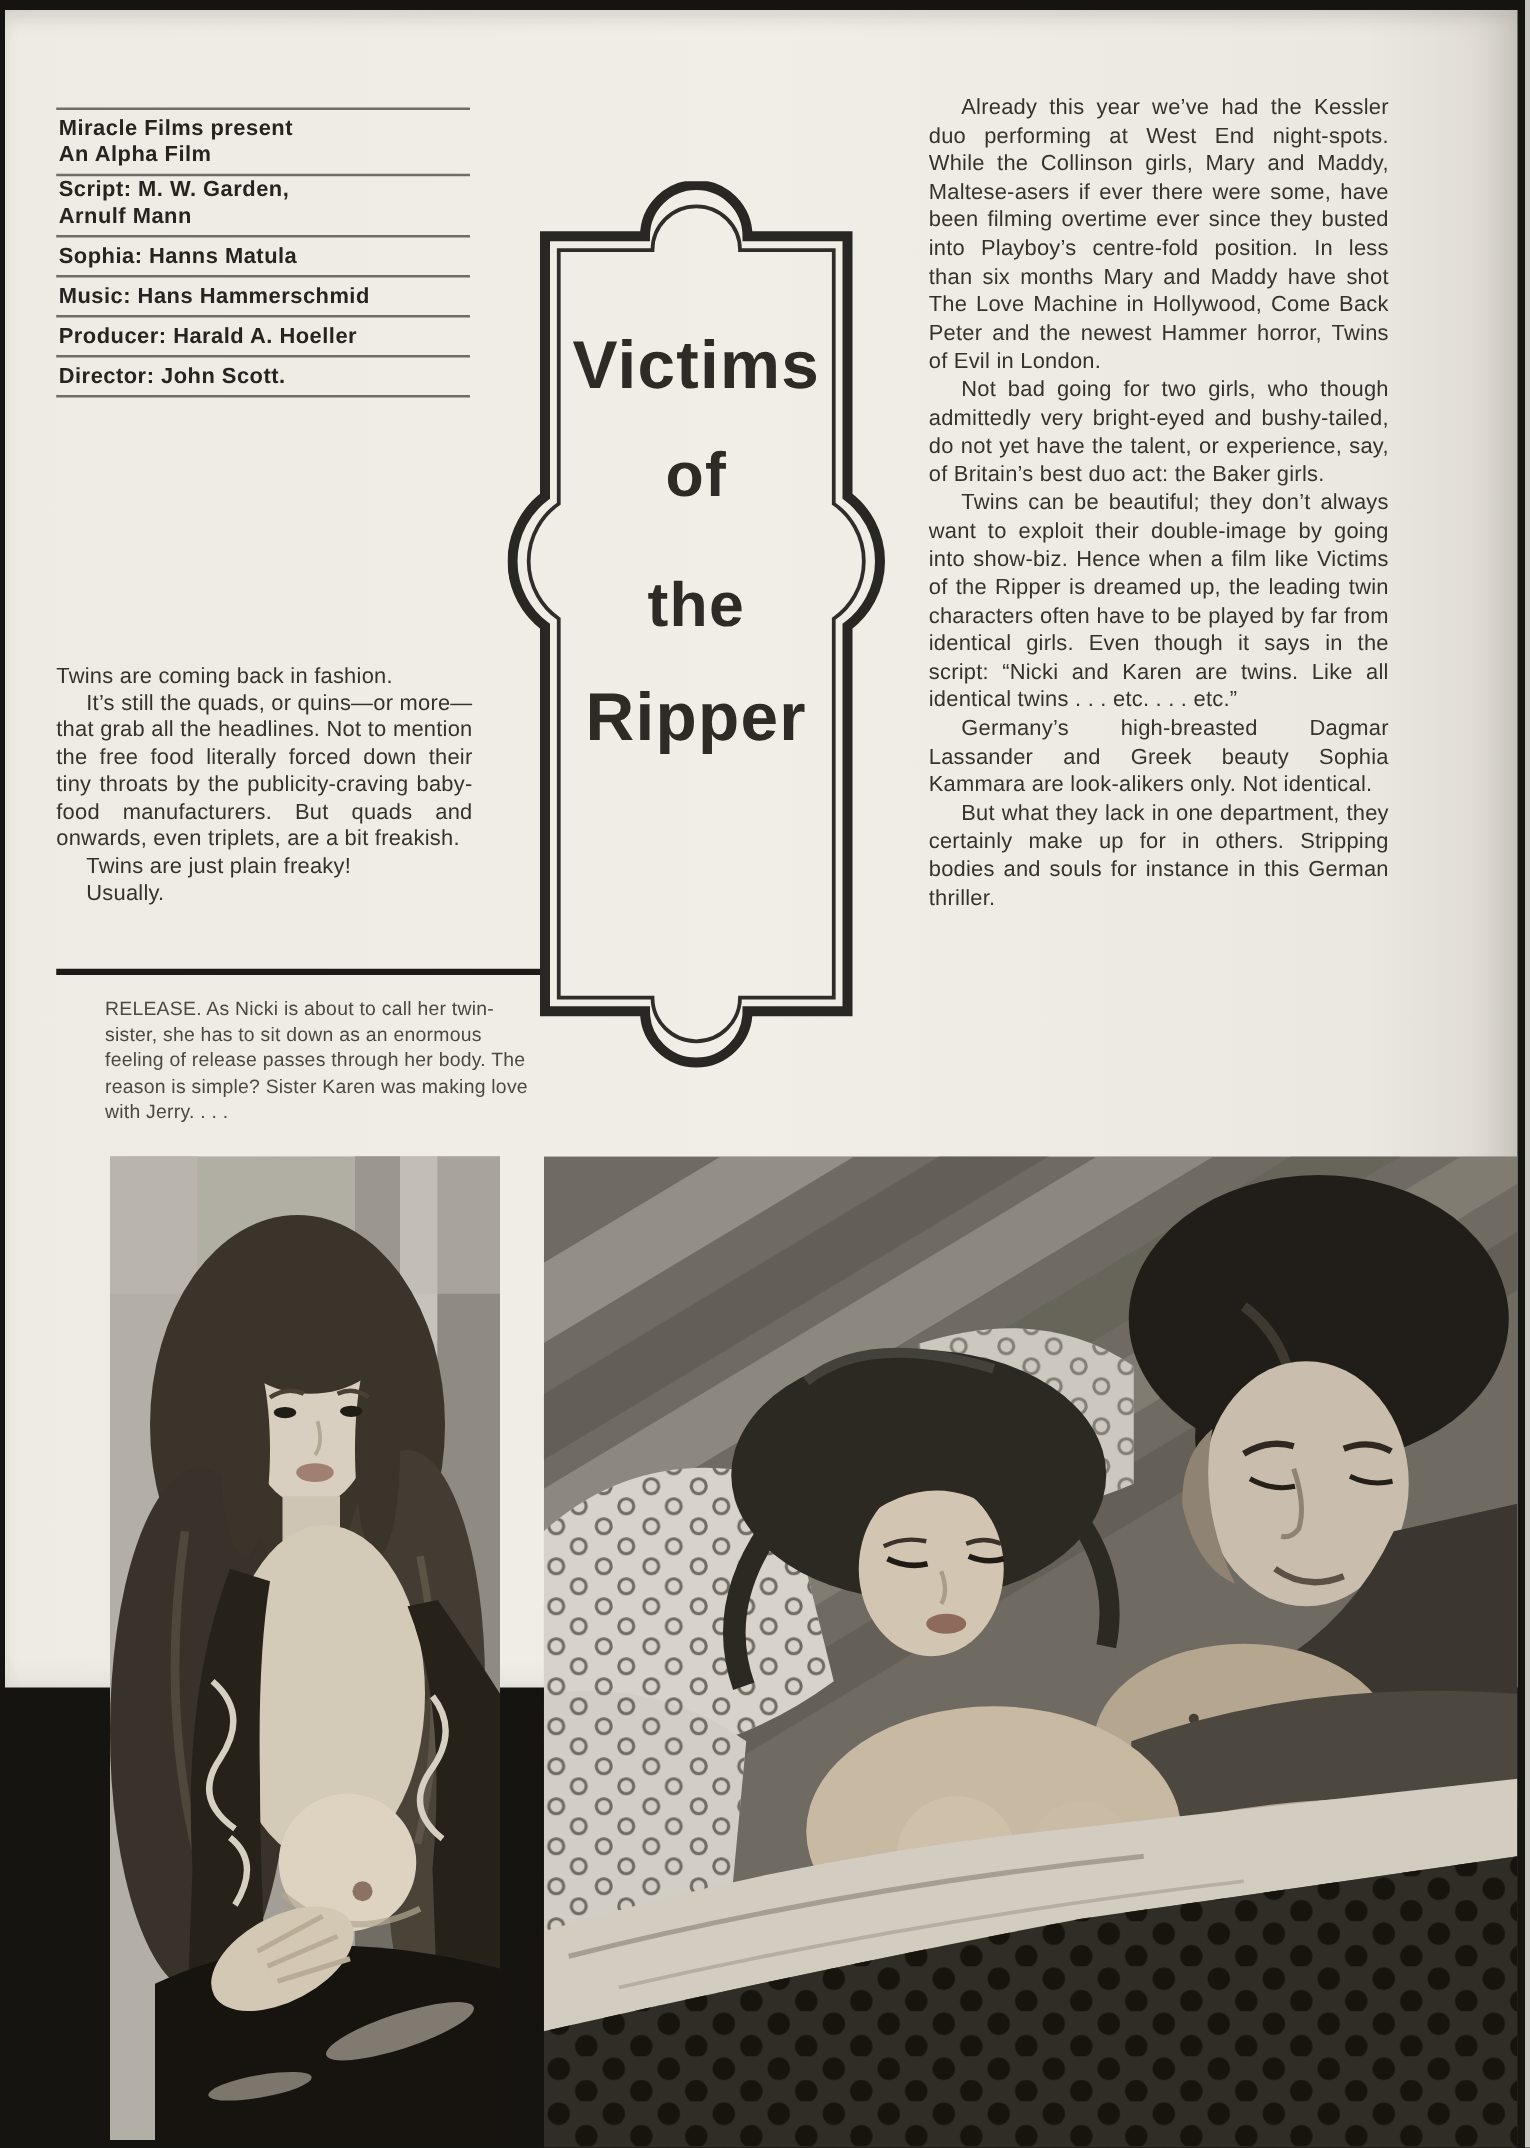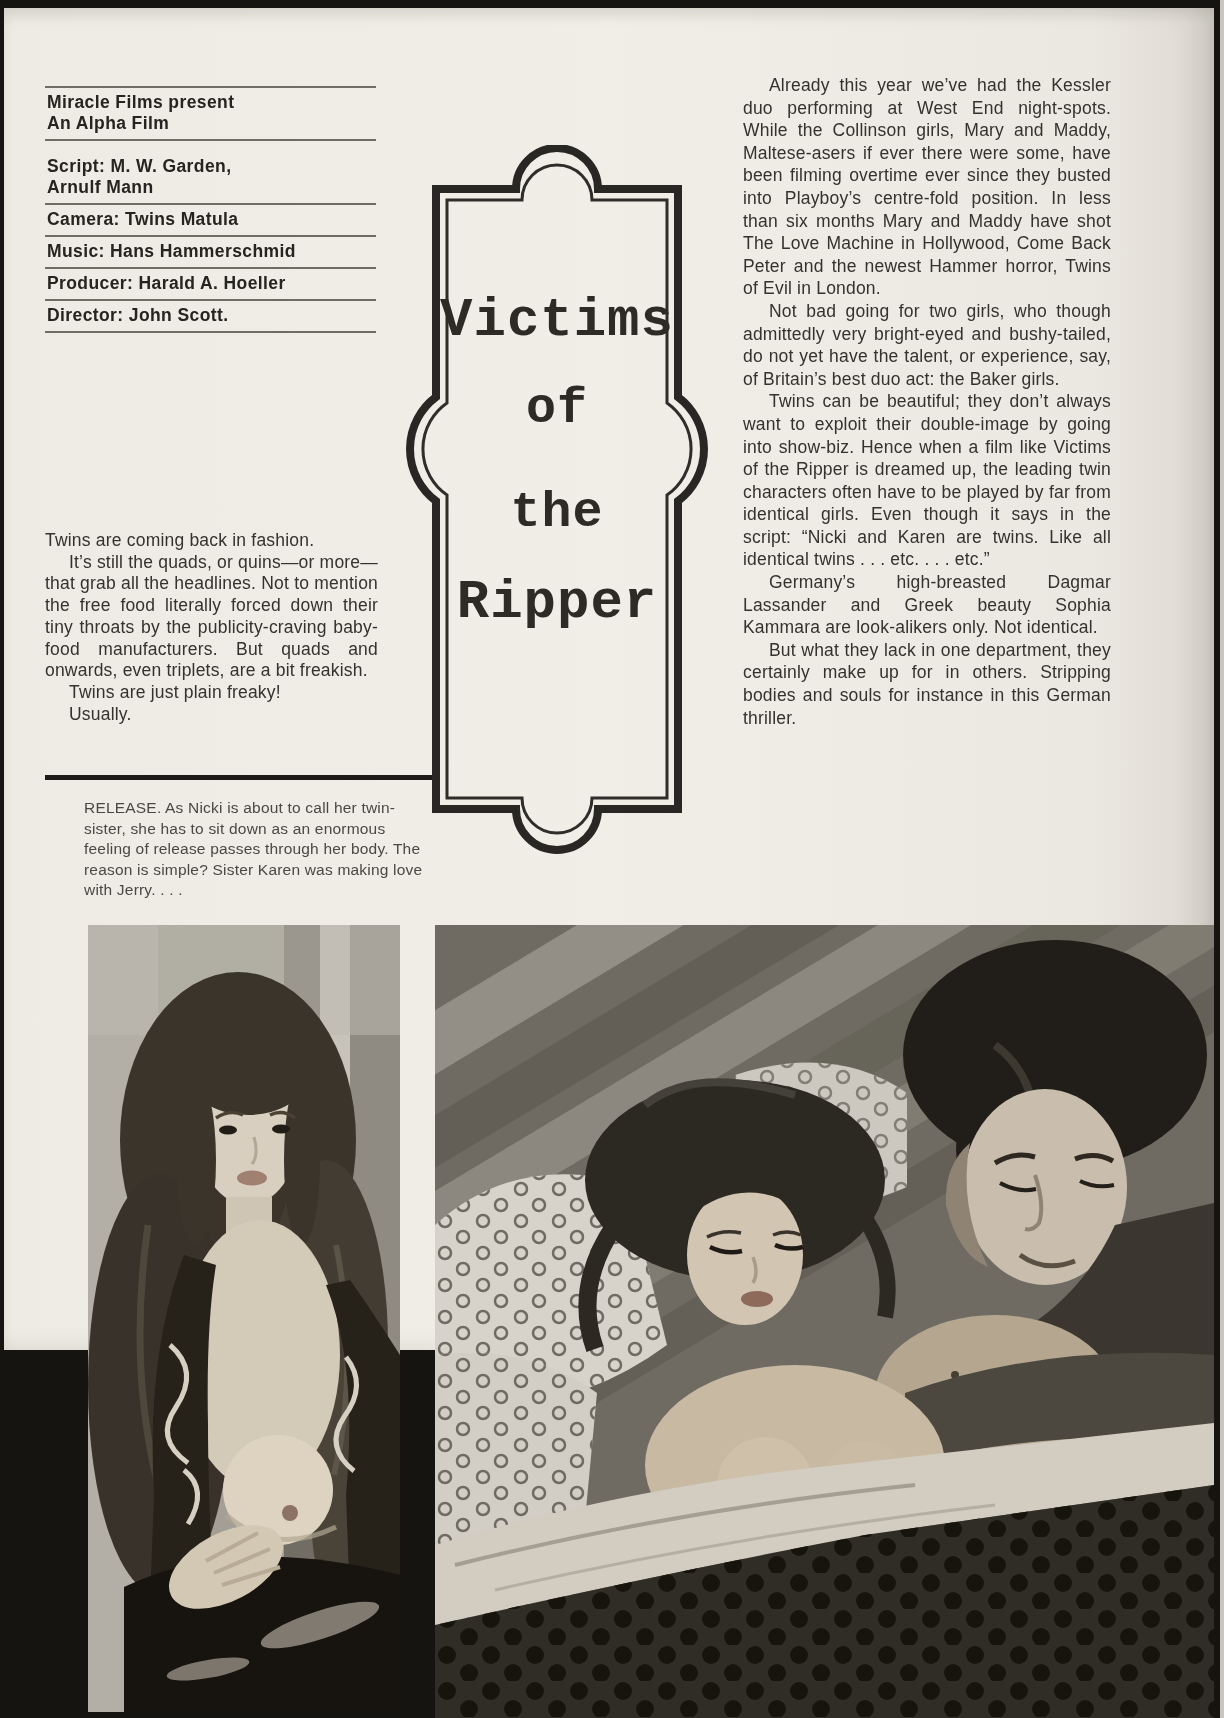--- a/index.html
+++ b/index.html
@@ -15,38 +15,38 @@
   }
   .edge-light{position:absolute;right:0;top:0;bottom:0;width:4px;background:#c9c6c1}
 
   
   .credits{position:absolute;left:41px;top:78px;width:331px;border-top:2px solid #6f6d66;color:#262420}
   .credit{
     border-bottom:2px solid #6f6d66;padding:4px 2px 5px;
     font-weight:bold;font-size:17.5px;line-height:21px;letter-spacing:.4px;
     white-space:pre-line;
   }
-  .credit.gap{padding-top:15px}
+  .credit.gap{padding-top:0}
 
   
   .intro{position:absolute;left:41px;top:522px;width:333px;color:#34322e;font-size:17.5px;line-height:21.7px;letter-spacing:.2px}
   .intro p{margin:0;text-align:justify;text-indent:24px}
   .intro p.first{text-indent:0}
   .intro p.line{text-align:left}
 
   .thick-rule{position:absolute;left:41px;top:767px;width:391px;height:5px;background:#1d1b18}
 
   .caption{position:absolute;left:80px;top:790px;width:352px;font-size:15.5px;line-height:20.5px;color:#4b4844;letter-spacing:.2px}
 
   
   .plaque{position:absolute;left:402px;top:137px;width:302px;height:736px}
   .plaque svg{position:absolute;left:0;top:0}
   .title-word{
     position:absolute;width:100%;text-align:center;
-    font-family:Liberation Mono, monospace;font-weight:bold;color:#2e2b27;letter-spacing:1px;margin-top:29px;
+    font-family:Liberation Sans, sans-serif;font-weight:bold;color:#2e2b27;letter-spacing:1px;
   }
   .w1{top:116px;font-size:54px}
   .w2{top:206px;font-size:50px}
   .w3{top:310px;font-size:50px}
   .w4{top:398px;font-size:54px}
 
   
   .article{position:absolute;left:739px;top:66px;width:368px;font-size:17.5px;line-height:22.6px;color:#34322e;letter-spacing:.2px}
   .article p{margin:0;text-align:justify;text-indent:26px}
   .it{}
@@ -58,21 +58,21 @@
 </head>
 <body>
 
 <div class="page">
 
   <div class="credits">
     <div class="credit">Miracle Films present
 An Alpha Film</div>
     <div class="credit gap">Script: M. W. Garden,
 Arnulf Mann</div>
-    <div class="credit">Camera: Twins Matula</div>
+    <div class="credit">Sophia: Hanns Matula</div>
     <div class="credit">Music: Hans Hammerschmid</div>
     <div class="credit">Producer: Harald A. Hoeller</div>
     <div class="credit">Director: John Scott.</div>
   </div>
 
   <div class="intro">
     <p class="first">Twins are coming back in fashion.</p>
     <p>It’s still the quads, or quins—or more—that grab all the headlines. Not to mention the free food literally forced down their tiny throats by the publicity-craving baby-food manufacturers. But quads and onwards, even triplets, are a bit freakish.</p>
     <p class="line">Twins are just plain freaky!</p>
     <p class="line">Usually.</p>

